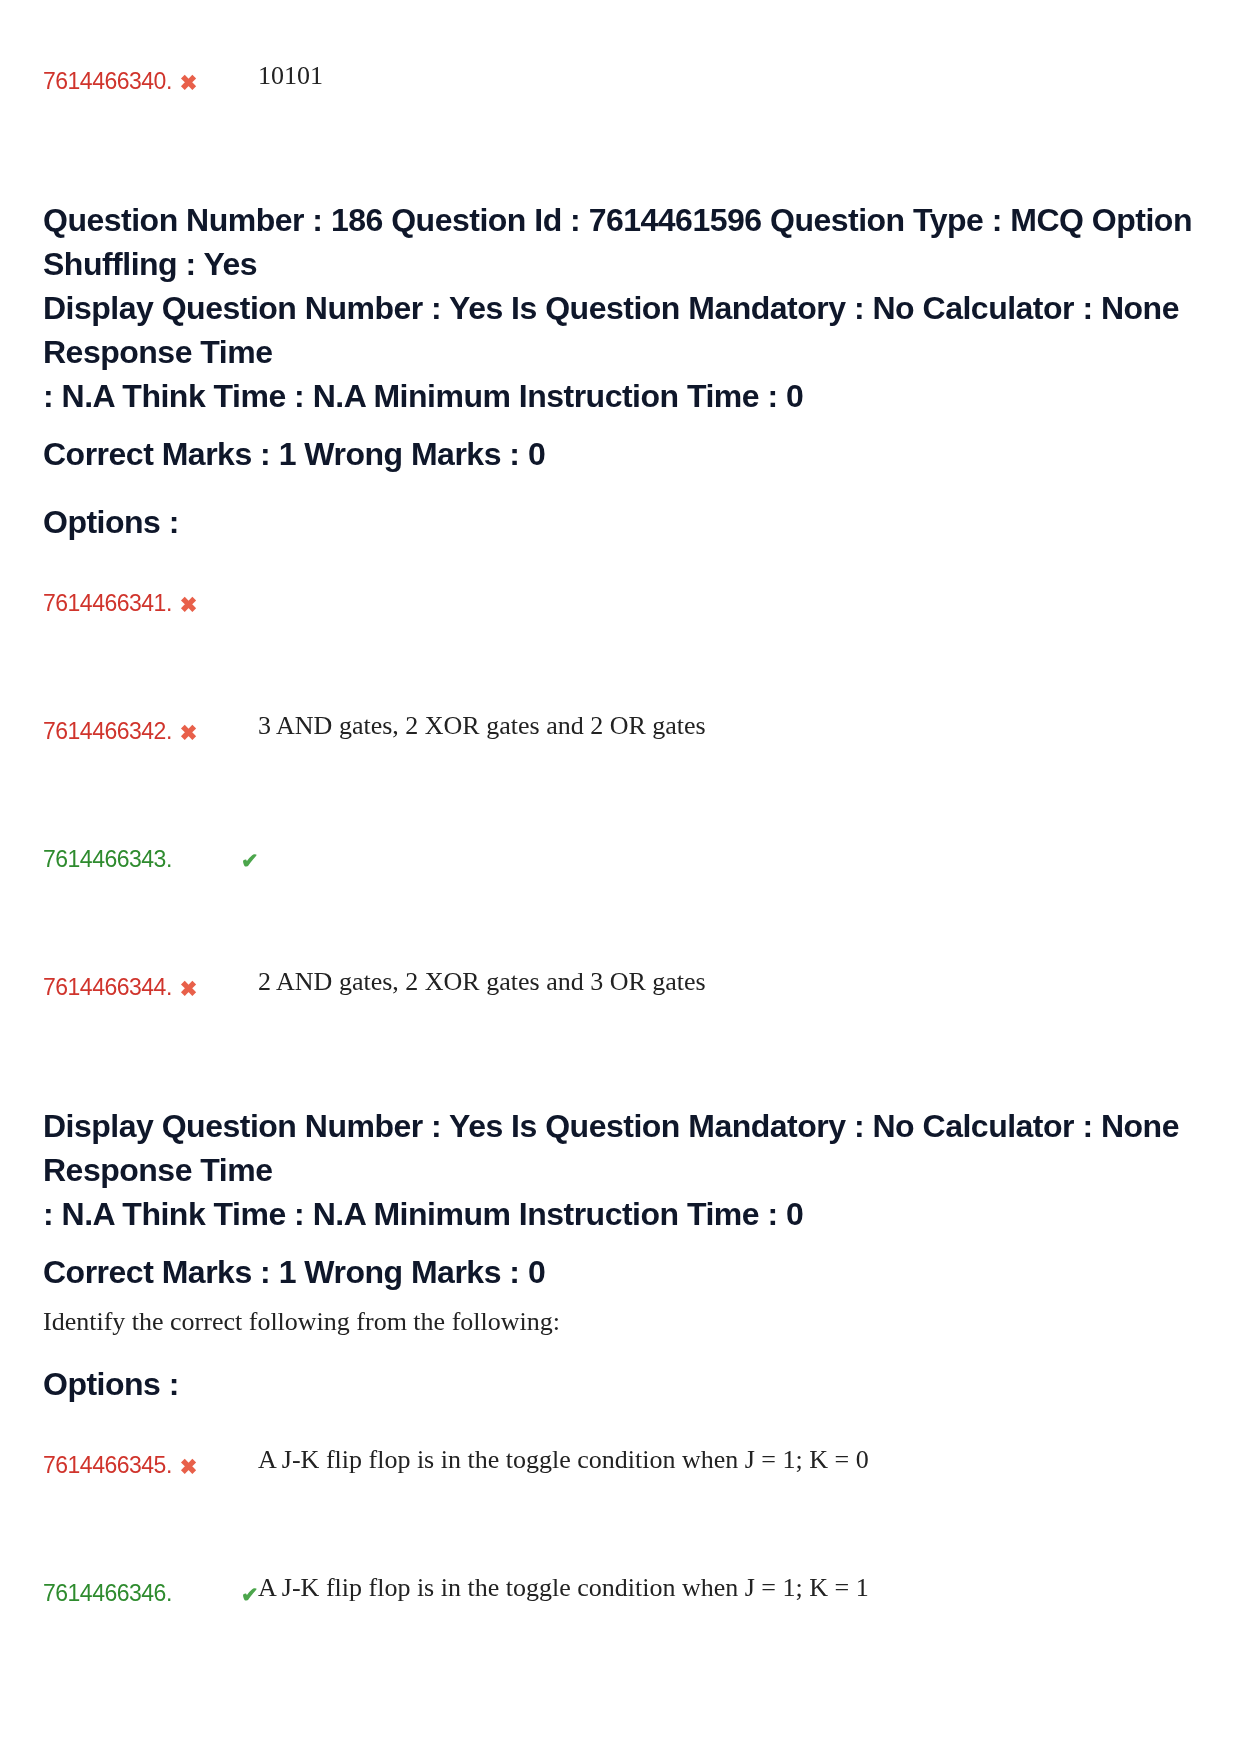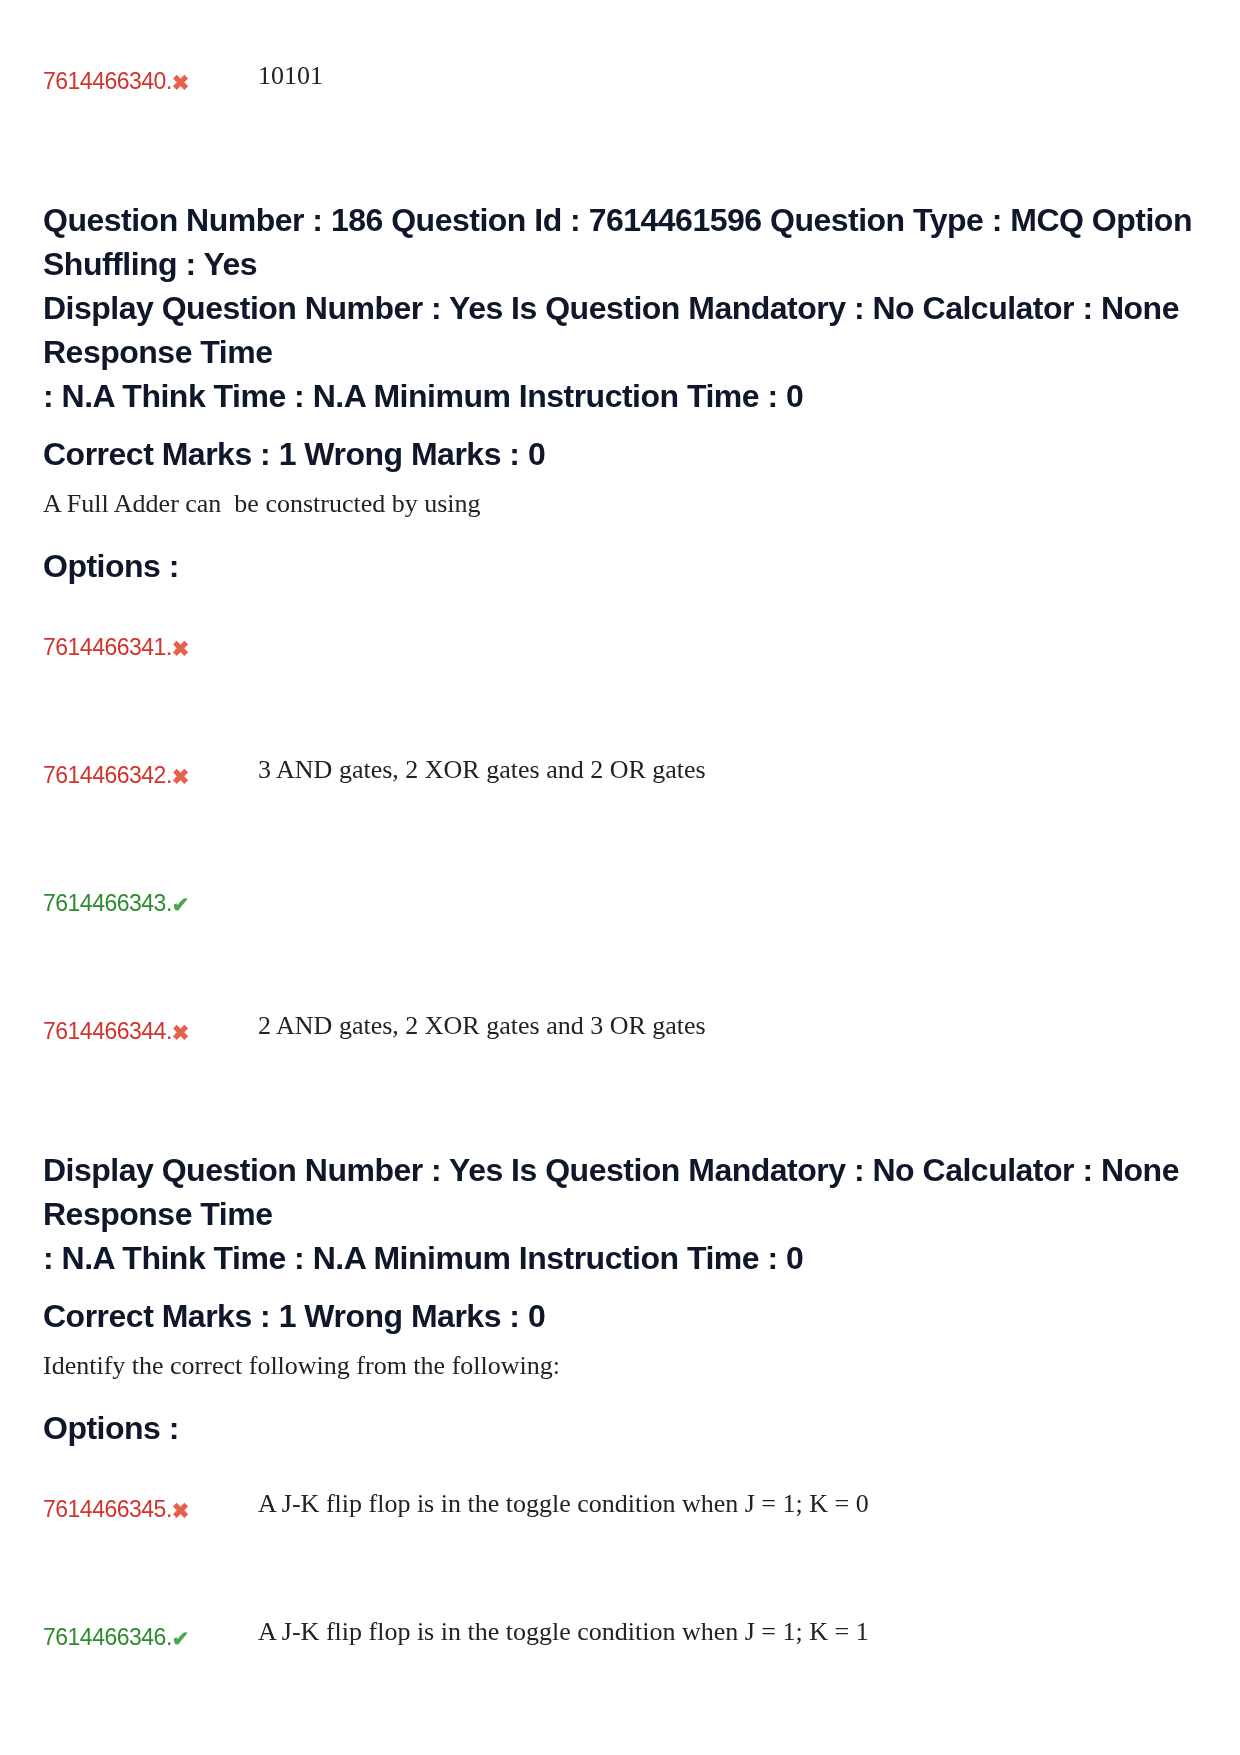--- a/index.html
+++ b/index.html
@@ -34,27 +34,28 @@
   .option-row {
     display: flex;
     align-items: flex-start;
     margin-bottom: 82px;
     min-height: 46px;
   }
   .opt-id {
     flex: 0 0 215px;
     display: flex;
     align-items: baseline;
+    gap: 8px;
     margin-top: 16px;
     font-size: 23px;
     letter-spacing: -0.5px;
     white-space: nowrap;
   }
   .opt-id.wrong   { color: var(--wrong-text, #d0342c); }
-  .opt-id.correct { color: var(--correct-text, #2e8b2e); }
+  .opt-id.correct { color: var(--correct-text, #2e8b2e); justify-content: space-between; }
   .icon {
     font-size: 21px;
     font-weight: bold;
     line-height: 1;
     position: relative;
     top: 1px;
   }
   .icon.wrong-icon   { color: var(--wrong-icon, #e8604a); }
   .icon.correct-icon { color: var(--correct-icon, #4ca64c); }
   .opt-text { margin-top: 8px; }
@@ -78,21 +79,20 @@
       <span class="icon wrong-icon">✖</span>
     </div>
     <div class="opt-text serif-text">10101</div>
   </div>
 
   <div class="question-block">
     <div class="hdr-line">Question Number : 186 Question Id : 7614461596 Question Type : MCQ Option Shuffling : Yes</div>
     <div class="hdr-line">Display Question Number : Yes Is Question Mandatory : No Calculator : None Response Time</div>
     <div class="hdr-line">: N.A Think Time : N.A Minimum Instruction Time : 0</div>
     <div class="marks-line">Correct Marks : 1 Wrong Marks : 0</div>
-    <div class="q-text serif-text">A Full Adder can  be constructed by using</div>
     <div class="options-label">Options :</div>
 
     <div class="options-list">
       <div class="option-row">
         <div class="opt-id wrong">
           <span>7614466341.</span>
           <span class="icon wrong-icon">✖</span>
         </div>
       </div>
 

